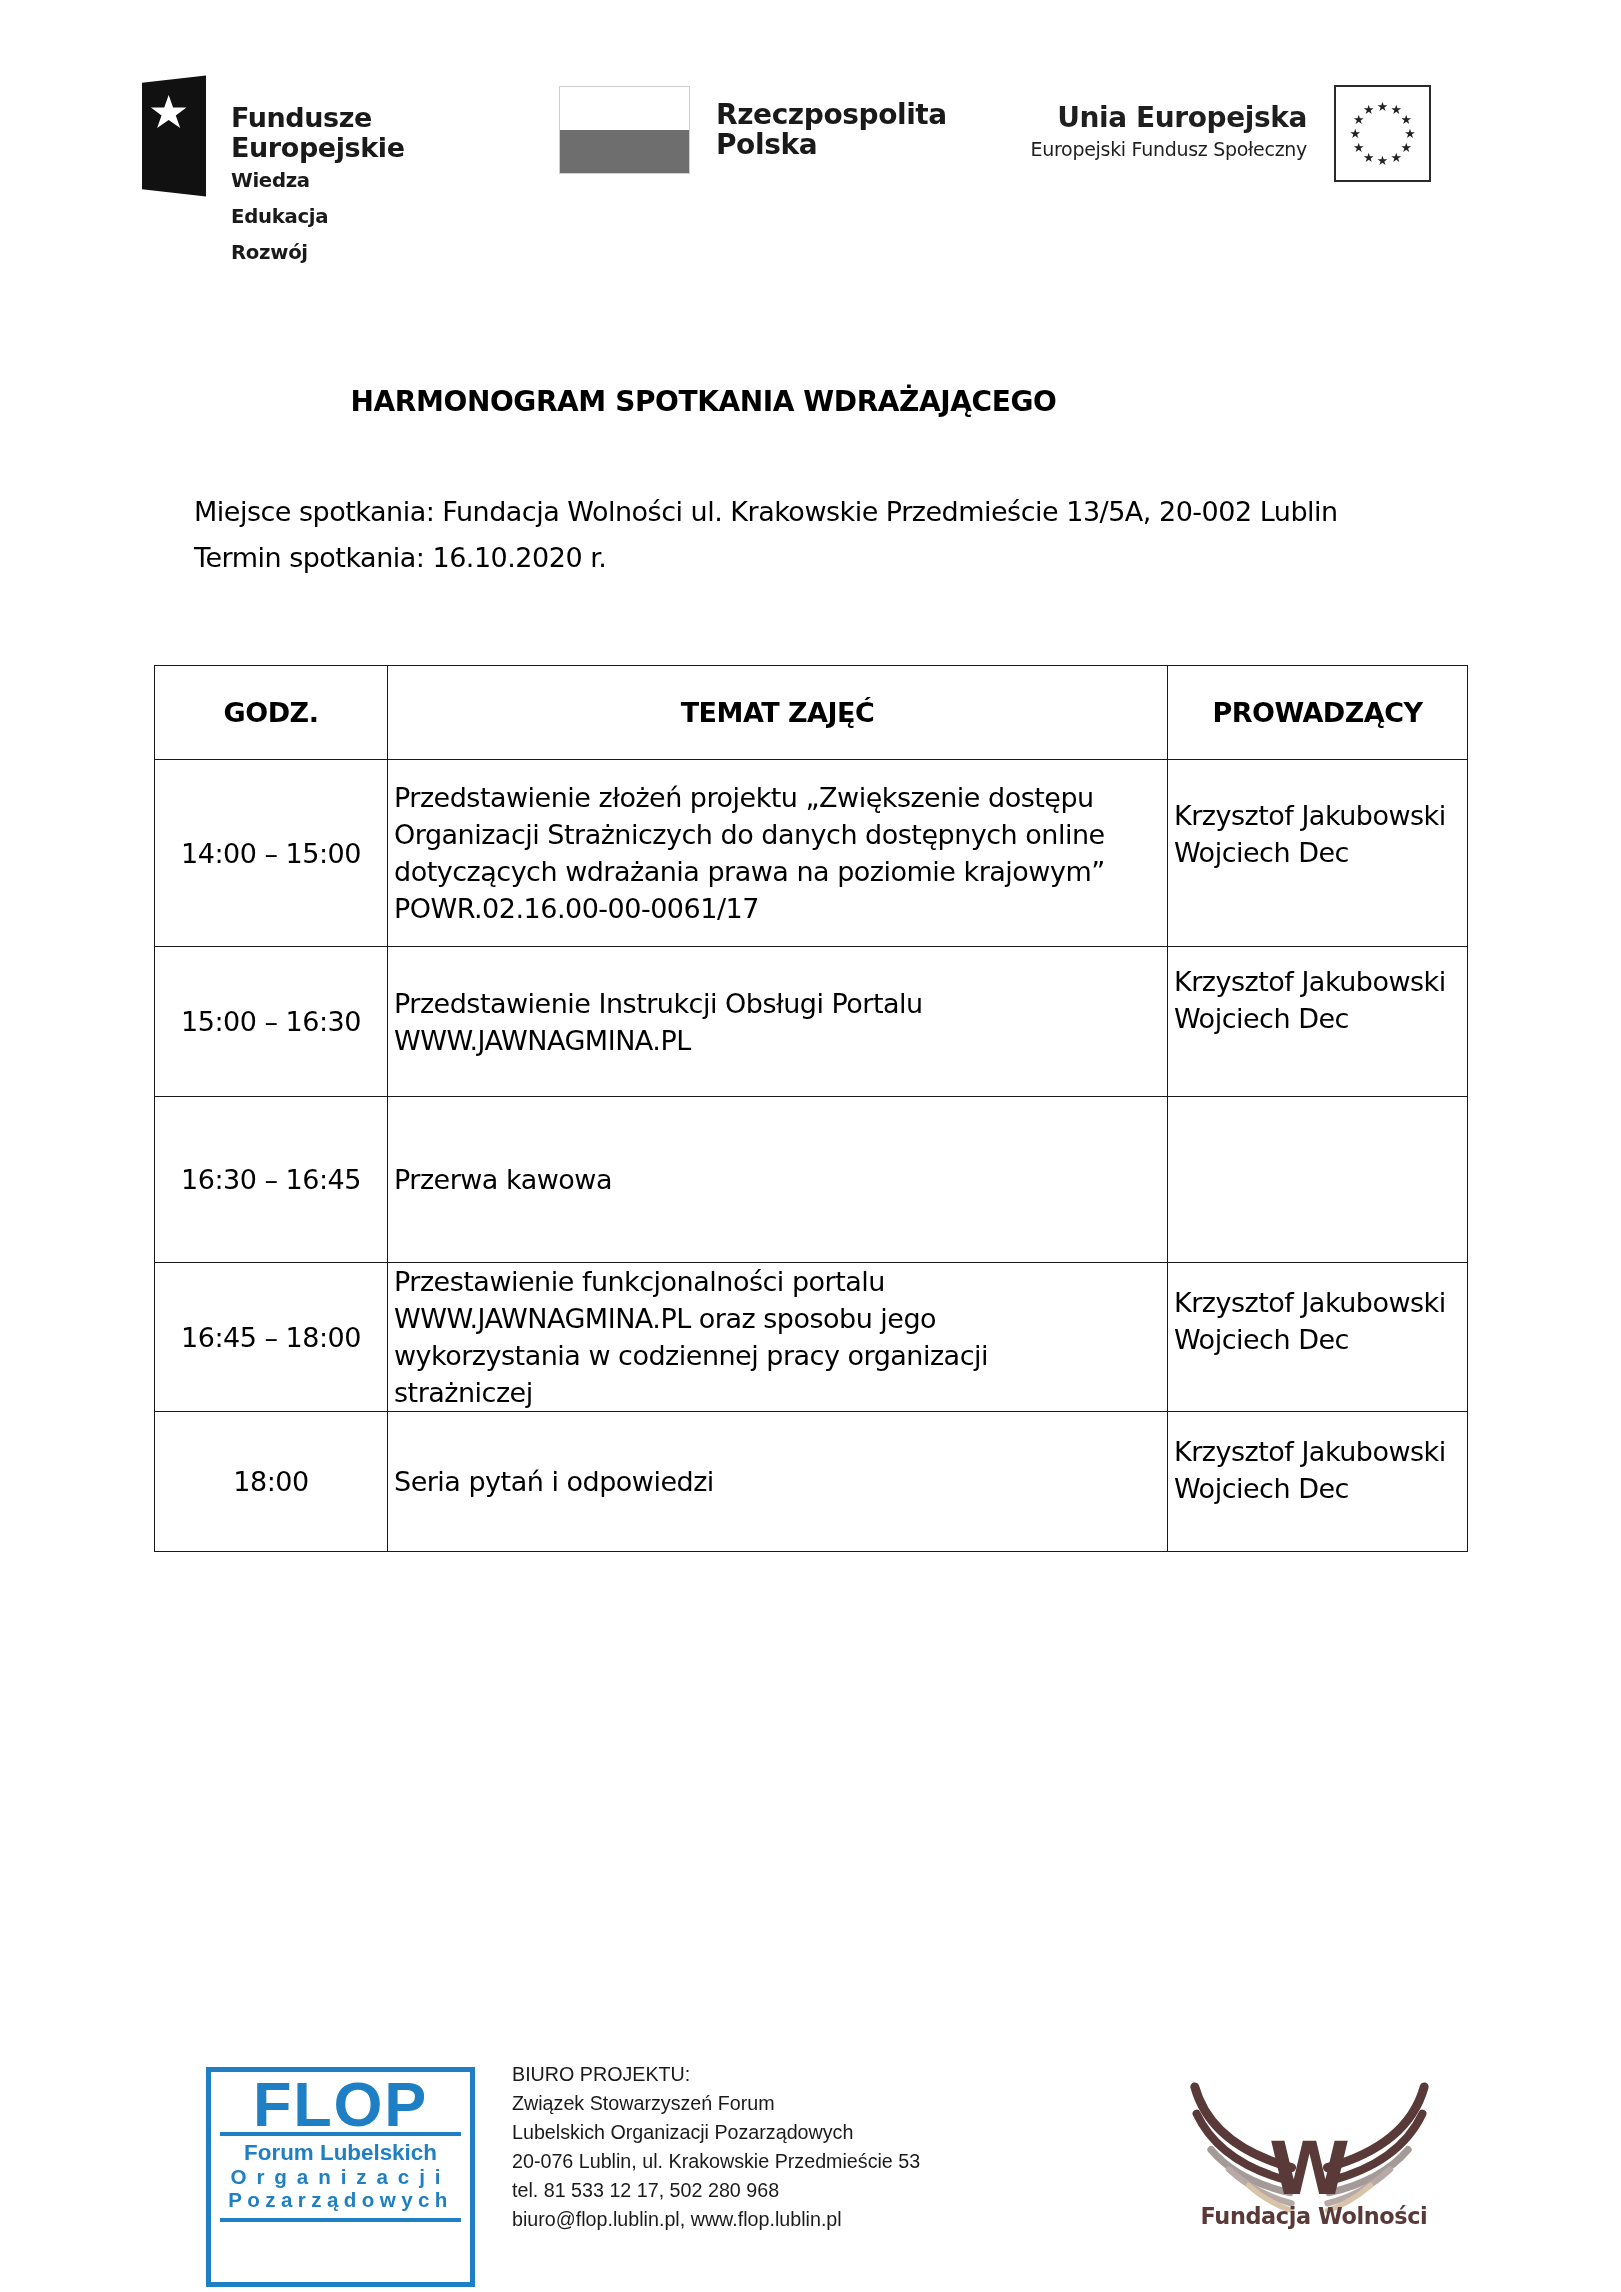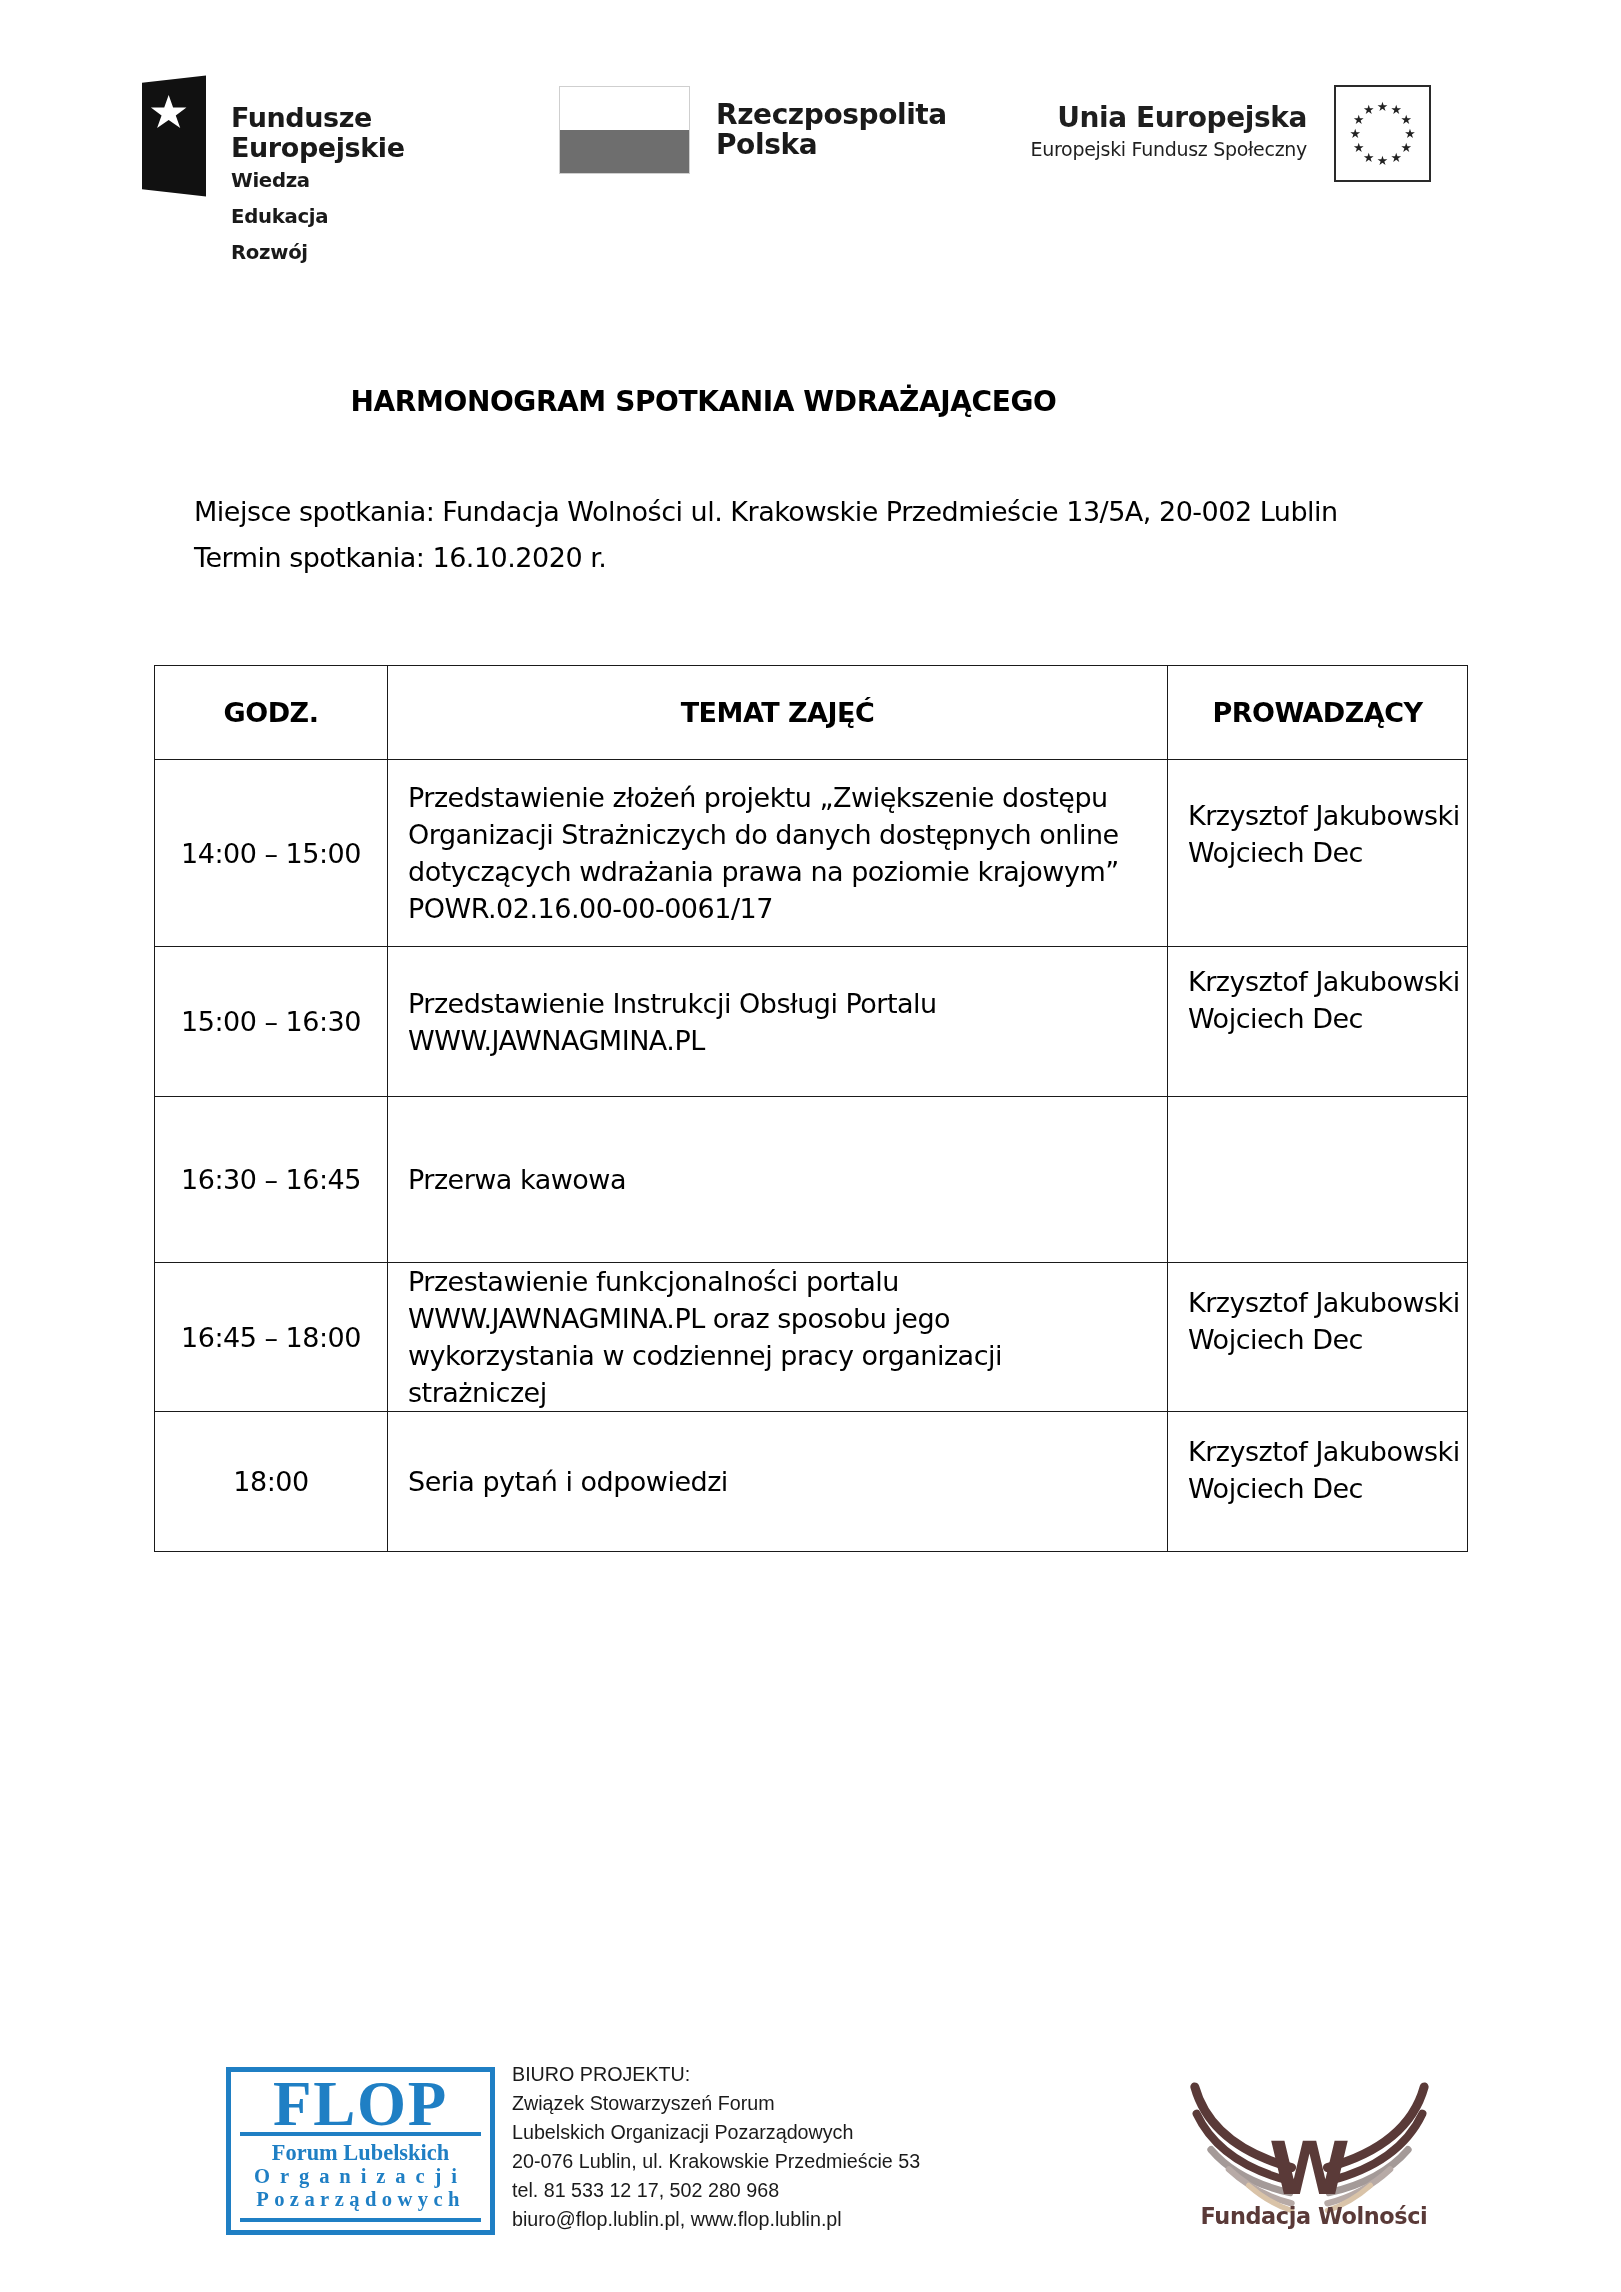--- a/index.html
+++ b/index.html
@@ -24,35 +24,35 @@
   .statement { left: 0; width: 1622px; top: 244px; text-align: center; font-family: "Liberation Sans", sans-serif; font-size: 19px; line-height: 29.6px; color: #1a1a1a; }
 
   
   .doc-title { left: 0; width: 1407px; top: 385px; text-align: center; font-family: "DejaVu Sans", sans-serif; font-weight: bold; font-size: 28px; letter-spacing: -0.4px; color: #000; }
   .meta { left: 194px; font-family: "DejaVu Sans", sans-serif; font-size: 27px; color: #000; letter-spacing: -0.5px; }
   .meta-place { top: 486px; margin-top: 10px; }
   .meta-date { top: 542px; }
 
   
   .schedule { left: 154px; top: 665px; width: 1313px; border-collapse: collapse; font-family: "DejaVu Sans", sans-serif; color: #000; table-layout: fixed; }
-  .schedule td, .schedule th { border: 1.8px solid #1a1a1a; padding: 0 20px; font-size: 27px; line-height: 37px; letter-spacing: -0.5px; vertical-align: middle; }
+  .schedule td, .schedule th { border: 1.8px solid #1a1a1a; padding: 0 6px; font-size: 27px; line-height: 37px; letter-spacing: -0.5px; vertical-align: middle; }
   .schedule th { font-weight: bold; text-align: center; height: 93px; }
   .schedule col.c1 { width: 233px; }
   .schedule col.c2 { width: 780px; }
   .schedule col.c3 { width: 300px; }
   .schedule td.time { text-align: center; }
   .schedule td.lead { vertical-align: top; padding-top: 37px; }
   .schedule td.lead.r1 { padding-top: 37px; }
   .schedule td.lead.r4 { padding-top: 20.6px; }
   .schedule td.lead.r5 { padding-top: 20.6px; }
   .schedule td.lead.r2 { padding-top: 16px; }
   .schedule td .line { display: block; white-space: nowrap; }
 
   
-  .flop-logo { left: 206px; top: 2067px; width: 269px; height: 168px; border: 5.4px solid #1f7fc4; box-sizing: border-box; color: #1f7fc4; font-family: Liberation Serif, serif; font-weight: bold; text-align: center; margin-left: 20px; }
+  .flop-logo { left: 206px; top: 2067px; width: 269px; height: 220px; border: 5.4px solid #1f7fc4; box-sizing: border-box; color: #1f7fc4; font-family: Liberation Sans, sans-serif; font-weight: bold; text-align: center; }
   .flop-big { font-size: 63px; line-height: 56px; letter-spacing: 1.8px; margin-top: 3.6px; }
   .flop-bar { height: 4.5px; background: #1f7fc4; margin: 0 9px; }
   .flop-s1 { font-size: 22.4px; line-height: 25px; margin-top: 3.6px; }
   .flop-s2 { font-size: 20.6px; line-height: 23px; letter-spacing: 9.9px; }
   .flop-s3 { font-size: 20.6px; line-height: 23px; letter-spacing: 5.4px; }
   .flop-bar2 { height: 4.5px; background: #1f7fc4; margin: 7.2px 9px 0; }
 
   .office { left: 512px; top: 2060px; font-family: "Liberation Sans", sans-serif; font-size: 19.7px; line-height: 29px; color: #1a1a1a; }
 
   .fw-logo { left: 1184px; top: 2060px; width: 251px; height: 224px; }

